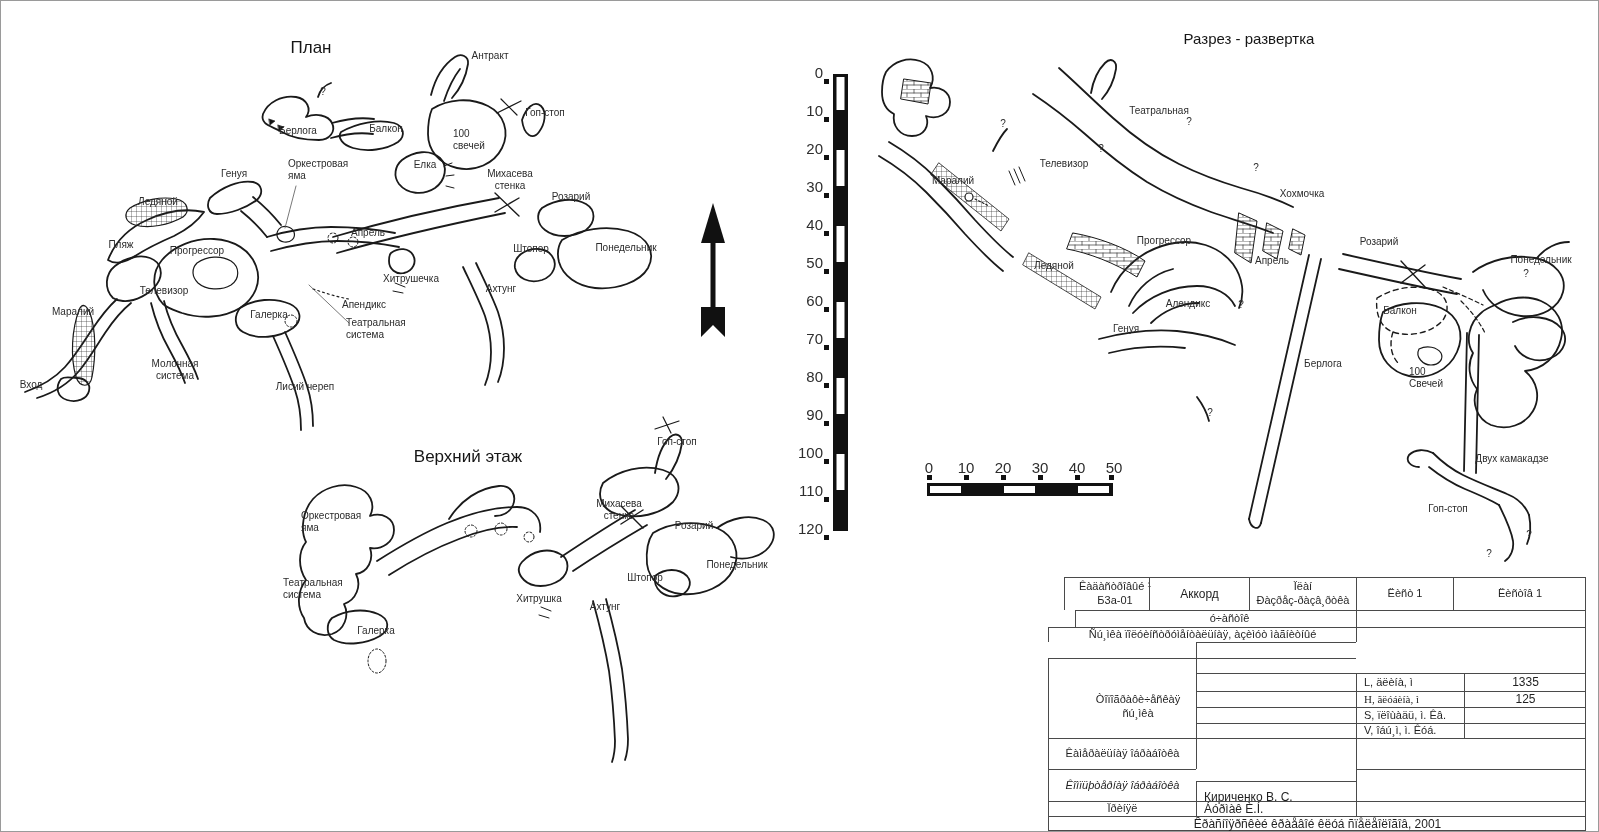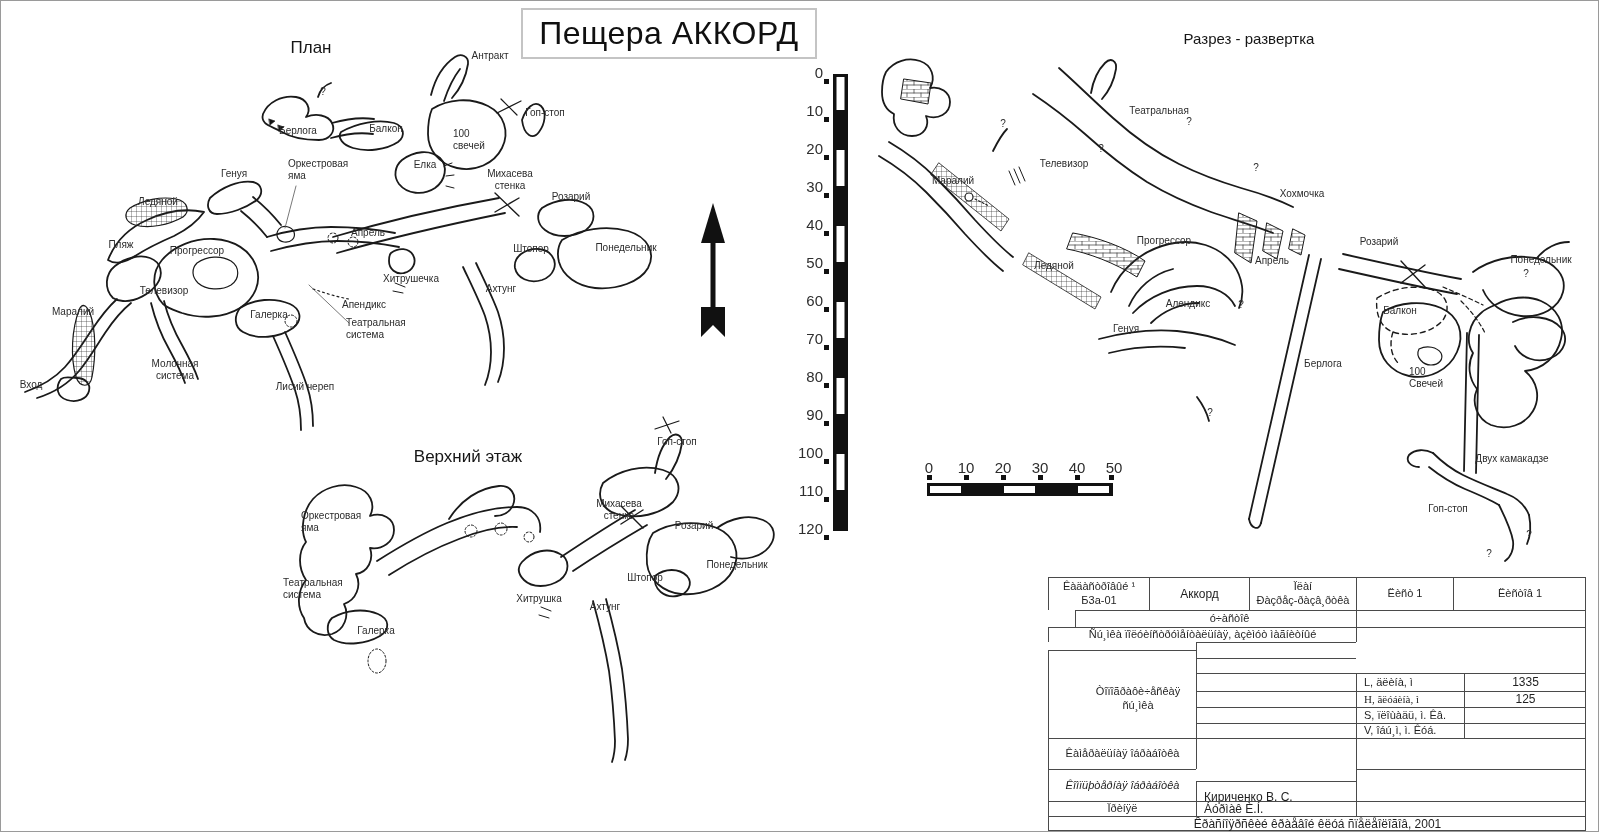--- a/index.html
+++ b/index.html
@@ -210,23 +210,20 @@
       <path d="M1494,304 C1508,296 1526,294 1540,300 C1556,307 1564,322 1560,338 C1556,356 1542,368 1524,370 C1536,380 1540,396 1532,410 C1524,424 1506,430 1490,424 C1476,418 1470,402 1476,388 C1468,378 1466,364 1472,352 C1464,340 1468,322 1480,312 C1484,308 1489,306 1494,304 Z"></path>
       <path d="M1466,332 L1463,470 M1478,334 L1475,472"></path>
       <path d="M1432,452 C1440,460 1450,468 1462,474 C1476,481 1492,487 1506,493 C1516,497 1524,504 1528,514"></path>
       <path d="M1428,466 C1438,474 1450,482 1464,488 C1476,493 1488,498 1498,504"></path>
       <path d="M1432,452 C1424,448 1414,448 1408,454 C1404,460 1410,466 1418,466"></path>
       <path d="M1498,504 C1504,516 1510,528 1512,540 C1513,548 1510,556 1504,560"></path>
       <path d="M1528,514 C1530,524 1530,534 1526,543"></path>
     </g>
   </svg>
 
-  <div class="title-box">
-    <span class="title-text">Пещера АККОРД</span>
-  </div>
 
   <div>
       <span class="map-label h1" style="left: 310px; top: 47px;">План</span>
       <span class="map-label" style="left: 489px; top: 55px;">Антракт</span>
       <span class="map-label" style="left: 322px; top: 91px;">?</span>
       <span class="map-label" style="left: 297px; top: 130px;">Берлога</span>
       <span class="map-label" style="left: 385px; top: 128px;">Балкон</span>
       <span class="map-label" style="left: 544px; top: 112px;">Гоп-стоп</span>
       <span class="map-label left" style="left: 452px; top: 139px;">100
 свечей</span>
@@ -319,39 +316,39 @@
   <div>
       <span class="map-label tickc" style="left: 928px; top: 467px;">0</span>
       <span class="map-label tickc" style="left: 965px; top: 467px;">10</span>
       <span class="map-label tickc" style="left: 1002px; top: 467px;">20</span>
       <span class="map-label tickc" style="left: 1039px; top: 467px;">30</span>
       <span class="map-label tickc" style="left: 1076px; top: 467px;">40</span>
       <span class="map-label tickc" style="left: 1113px; top: 467px;">50</span>
     </div>
 
   <div class="tbl">
-    <div class="cell" style="left:0;top:0;width:101px;height:33px;">
+    <div class="cell" style="left:16px;top:0;width:101px;height:33px;">
       <div>Êàäàñòðîâûé  ¹</div>
       <div>Б3а-01</div>
     </div>
     <div class="cell f12" style="left:101px;top:0;width:100px;height:33px;">Аккорд</div>
     <div class="cell" style="left:201px;top:0;width:107px;height:33px;">
       <div>Ïëàí</div>
       <div>Ðàçðåç-ðàçâ¸ðòêà</div>
     </div>
     <div class="cell" style="left:308px;top:0;width:97px;height:33px;">Ëèñò 1</div>
     <div class="cell" style="left:405px;top:0;width:133px;height:33px;">Ëèñòîâ 1</div>
 
     <div class="cell" style="left:0;top:33px;width:308px;height:17px;margin-left:27px;">ó÷àñòîê</div>
     <div class="cell" style="left:308px;top:33px;width:230px;height:17px;"></div>
 
     <div class="cell" style="left:0;top:50px;width:308px;height:15px;">Ñú¸ìêà ïîëóèíñòðóìåíòàëüíàÿ, àçèìóò ìàãíèòíûé</div>
     <div class="cell" style="left:308px;top:50px;width:230px;height:15px;"></div>
 
-    <div class="cell" style="left:0;top:73px;width:148px;height:96px;padding-left:31px;">
+    <div class="cell" style="left:0;top:81px;width:148px;height:96px;padding-left:31px;">
       <div>Òîïîãðàôè÷åñêàÿ</div>
       <div>ñú¸ìêà</div>
     </div>
     <div class="cell" style="left:148px;top:65px;width:160px;height:16px;"></div>
     <div class="cell" style="left:148px;top:81px;width:160px;height:15px;"></div>
     <div class="cell" style="left:148px;top:96px;width:160px;height:18px;"></div>
     <div class="cell" style="left:148px;top:114px;width:160px;height:16px;"></div>
     <div class="cell" style="left:148px;top:130px;width:160px;height:16px;"></div>
     <div class="cell" style="left:148px;top:146px;width:160px;height:15px;"></div>
 

